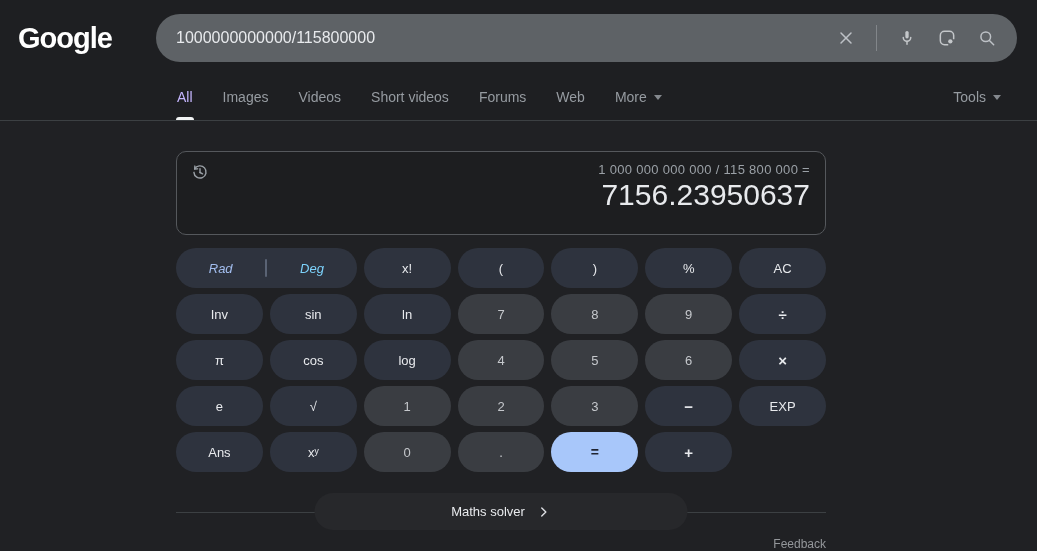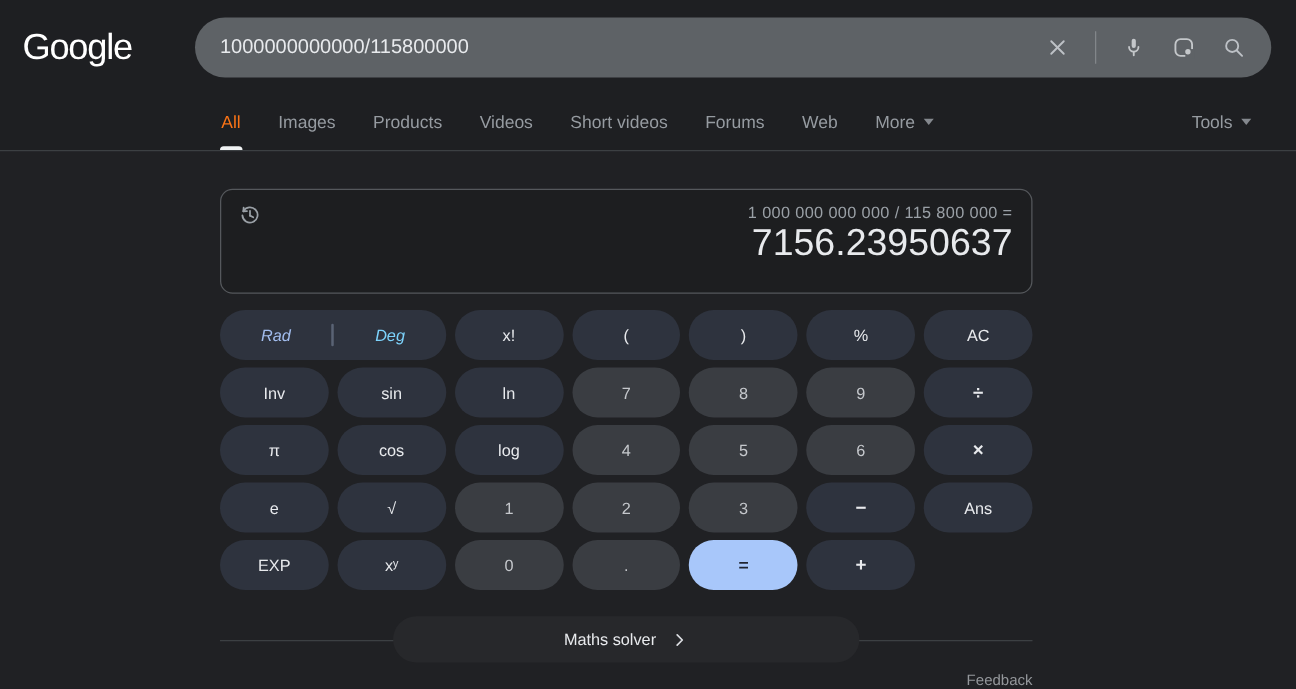--- a/index.html
+++ b/index.html
@@ -5,21 +5,21 @@
   * { margin:0; padding:0; box-sizing:border-box; }
   html,body { width:1037px; height:551px; }
   body {
     font-family:"Liberation Sans","DejaVu Sans",sans-serif;
     background:#202124; color:#e8eaed; overflow:hidden;
   }
   
   .header { background:#1e1f22; }
   .header-top { display:flex; align-items:center; padding:14px 20px 12px 18px; }
   .logo {
-    color:#ffffff; font-size:29px; font-weight:normal; letter-spacing:-1px;
+    color:#ffffff; font-size:29px; font-weight:bold; letter-spacing:-1px;
     width:138px; flex:0 0 138px; cursor:pointer;
   }
   .search-bar {
     flex:1; height:48px; background:#5e6266; border-radius:24px;
     display:flex; align-items:center; padding:0 20px 0 20px;
   }
   .search-input {
     flex:1; background:transparent; border:none; outline:none;
     color:#e8eaed; font-size:16px; font-family:inherit;
   }
@@ -29,21 +29,21 @@
   
   .tabs-row {
     display:flex; align-items:stretch; justify-content:space-between;
     padding:0 36px 0 176px; border-bottom:1px solid #3c4043; height:47px;
   }
   .tabs-left { display:flex; gap:28px; align-items:stretch; }
   .tab {
     display:flex; align-items:center; font-size:14px; color:#969ba1;
     position:relative; cursor:pointer; padding:0 1px;
   }
-  .tab.active { color:#f97316; }
+  .tab.active { color:#c4b5fd; }
   .tab.active .tab-underline {
     position:absolute; left:0; right:0; bottom:0; height:3px;
     background:#f1f3f4; border-radius:3px 3px 0 0;
   }
   .caret {
     width:0; height:0; border-left:4px solid transparent; border-right:4px solid transparent;
     border-top:5px solid currentColor; display:inline-block; margin-left:7px; opacity:.85;
   }
   .tools { display:flex; align-items:center; font-size:14px; color:#969ba1; cursor:pointer; }
   
@@ -122,23 +122,20 @@
   </div>
 
   <div class="tabs-row">
     <div class="tabs-left">
       <div class="tab active">
         <span>All</span>
         <div class="tab-underline"></div>
       </div>
       <div class="tab">
           <span>Images</span>
-        </div>
-      <div class="tab">
-          <span>Products</span>
         </div>
       <div class="tab">
           <span>Videos</span>
         </div>
       <div class="tab">
           <span>Short videos</span>
         </div>
       <div class="tab">
           <span>Forums</span>
         </div>
@@ -199,22 +196,22 @@
     <button class="key key-num">6</button>
     <button class="key key-op">×</button>
 
     <button class="key">e</button>
     <button class="key">√</button>
     <button class="key key-num">1</button>
     <button class="key key-num">2</button>
     <button class="key key-num">3</button>
     <button class="key key-op">−</button>
 
+    <button class="key">EXP</button>
     <button class="key">Ans</button>
-    <button class="key">EXP</button>
     <button class="key">xʸ</button>
     <button class="key key-num">0</button>
     <button class="key key-num">.</button>
     <button class="key key-eq">=</button>
     <button class="key key-op">+</button>
   </div>
 
   <div class="solver-row">
     <div class="solver-line"></div>
     <button class="solver-pill">

